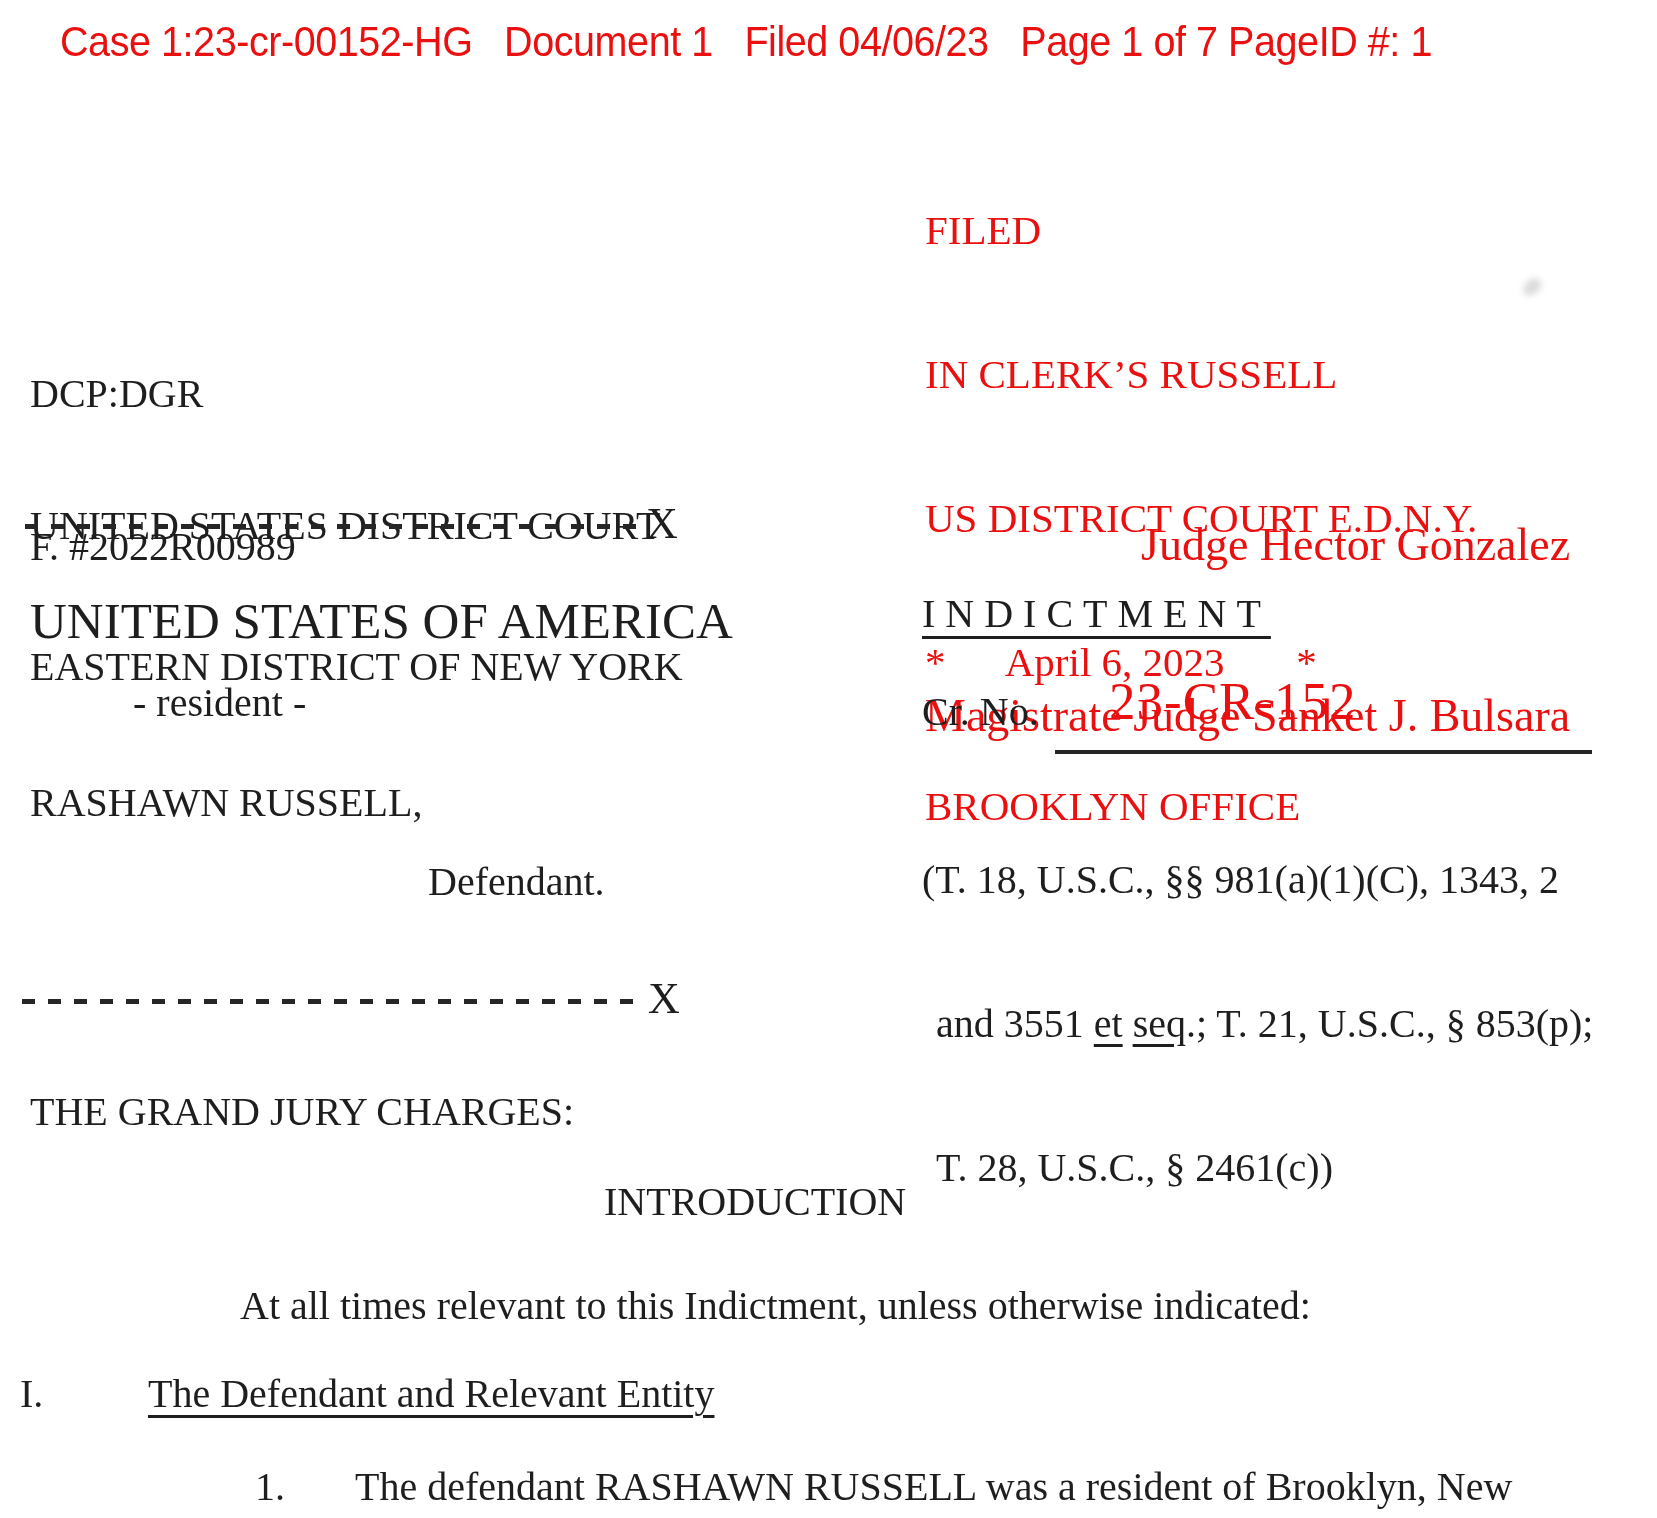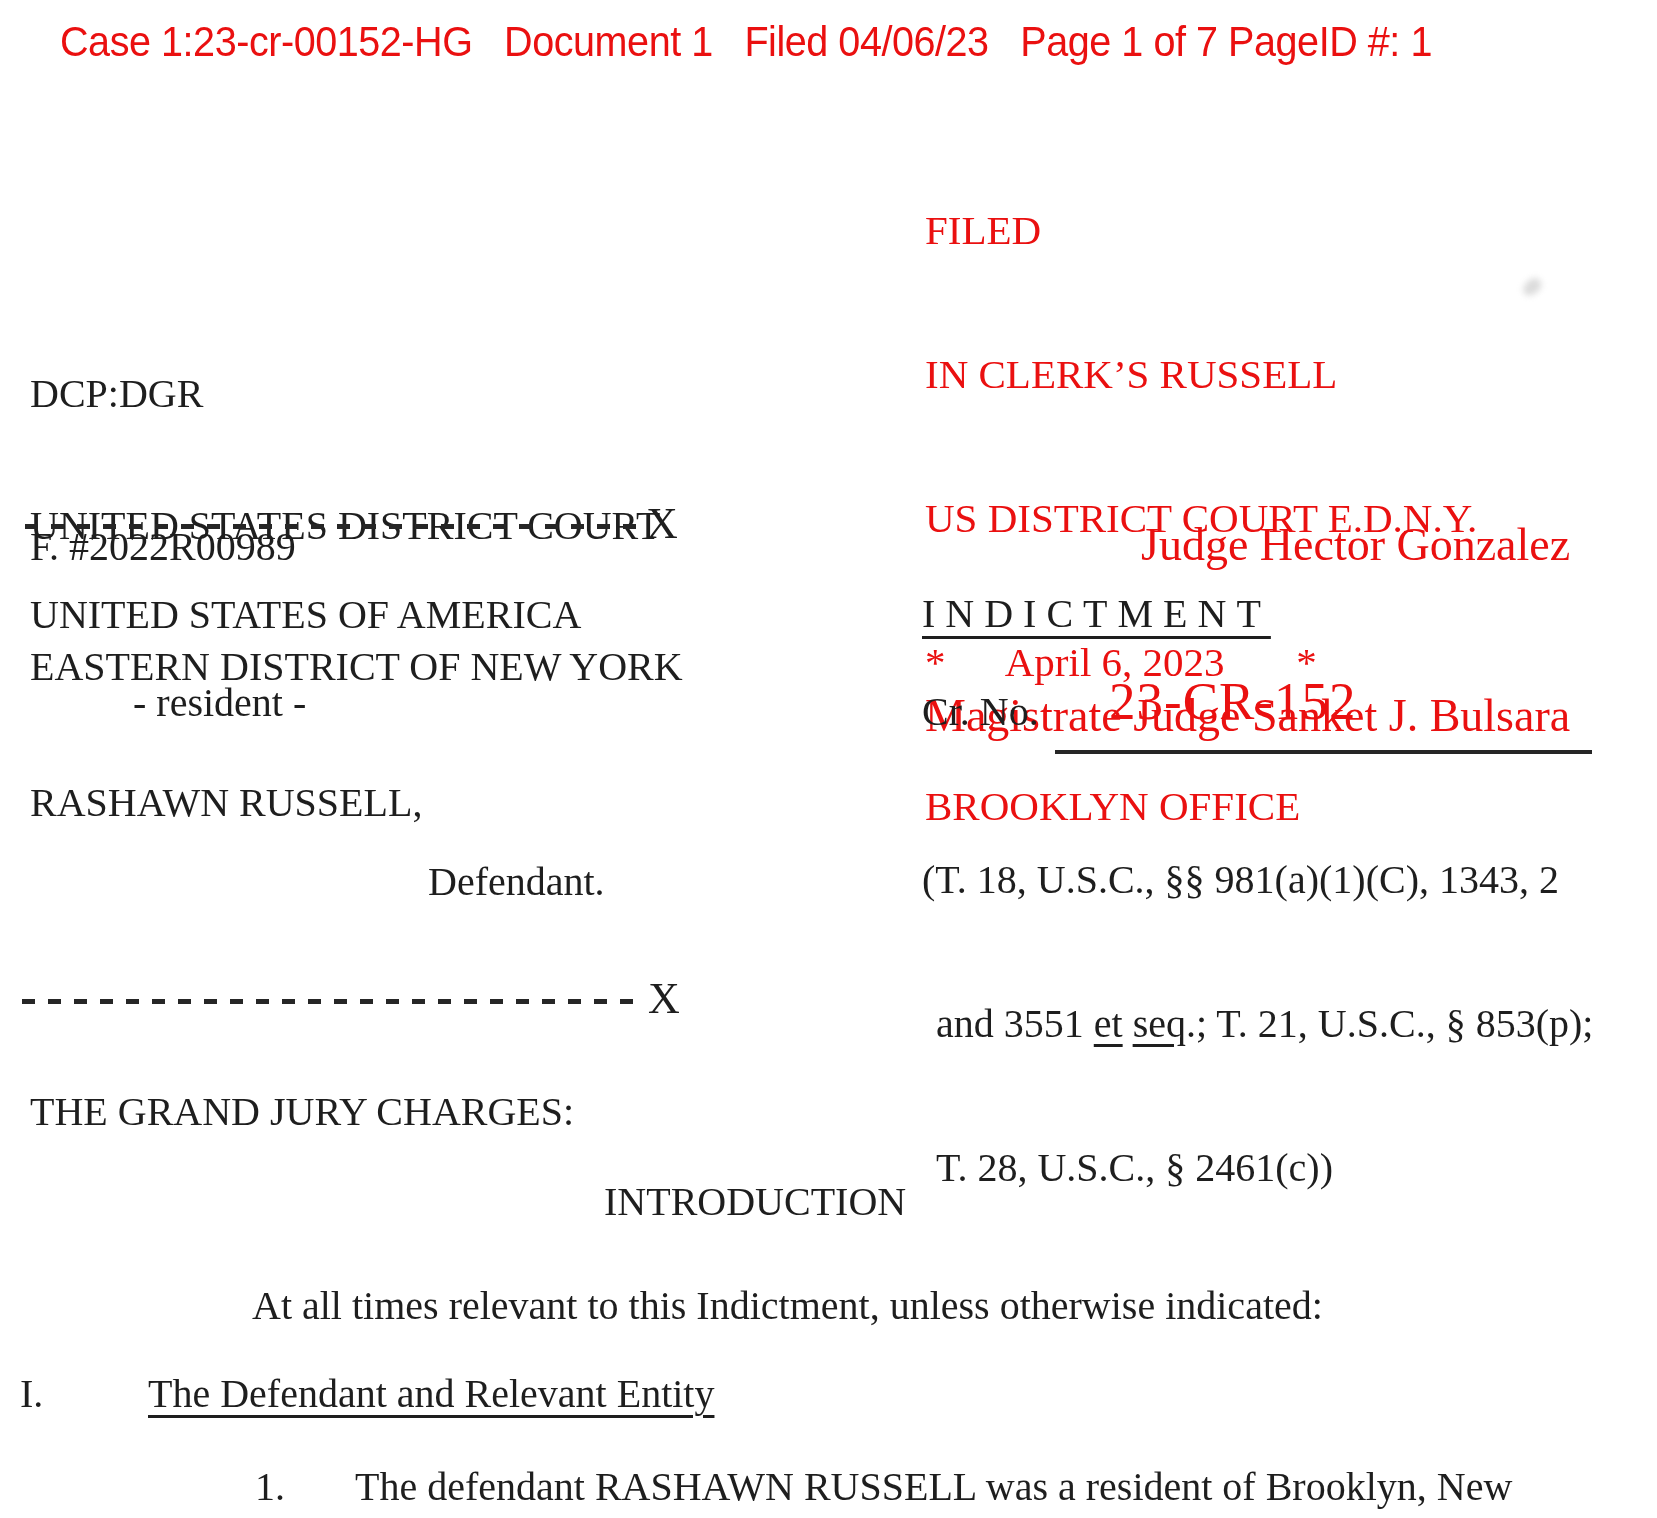--- a/index.html
+++ b/index.html
@@ -28,42 +28,42 @@
   .codes{left:30px;top:266px;font-size:40px;line-height:51px;}
   .court{left:30px;top:408px;font-size:40px;line-height:47px;}
   .judges{left:925px;top:402px;font-size:46px;line-height:57px;text-align:right;}
 
   .dashbar{
     position:absolute;height:5px;
     background:repeating-linear-gradient(90deg,#262626 0 13px,transparent 13px 26px);
   }
   .dash-x{position:absolute;font-size:44px;}
 
-  .usa{left:30px;top:591px;font-size:40px;}
+  .usa{left:30px;top:591px;font-size:51px;}
   .indictment-title{
     left:922px;top:590px;font-size:40px;letter-spacing:10px;
     text-decoration:underline;text-decoration-thickness:3px;text-underline-offset:9px;
   }
   .against{left:133px;top:679px;font-size:40px;}
   .cr-label{left:922px;top:688px;font-size:40px;}
   .cr-number{left:1067px;top:670px;font-size:53px;letter-spacing:1px;margin-left:42px;}
   .cr-underline{position:absolute;left:1055px;top:750px;width:537px;height:4px;background:#262626;}
   .statutes{left:922px;top:760px;font-size:40px;line-height:48px;}
   .statutes .indent{padding-left:14px;}
   .uet{text-decoration:underline;text-decoration-thickness:3px;text-underline-offset:7px;}
 
   .rashawn{left:30px;top:779px;font-size:40px;}
   .defendant{left:428px;top:858px;font-size:40px;}
 
   .grand-jury{left:30px;top:1088px;font-size:40px;}
   .introduction{
     left:604px;top:1178px;font-size:40px;
     text-decoration-thickness:3px;text-underline-offset:8px;
   }
-  .intro-text{left:252px;top:1282px;font-size:40px;}
+  .intro-text{left:240px;top:1282px;font-size:40px;}
   .sec-num{left:20px;top:1370px;font-size:40px;}
   .sec-title{
     left:148px;top:1370px;font-size:40px;
     text-decoration:underline;text-decoration-thickness:3px;text-underline-offset:8px;
   }
   .para-num{left:255px;top:1463px;font-size:40px;}
   .para-text{left:355px;top:1463px;font-size:40px;}
 
   .artifact{
     position:absolute;left:1522px;top:280px;width:20px;height:14px;

